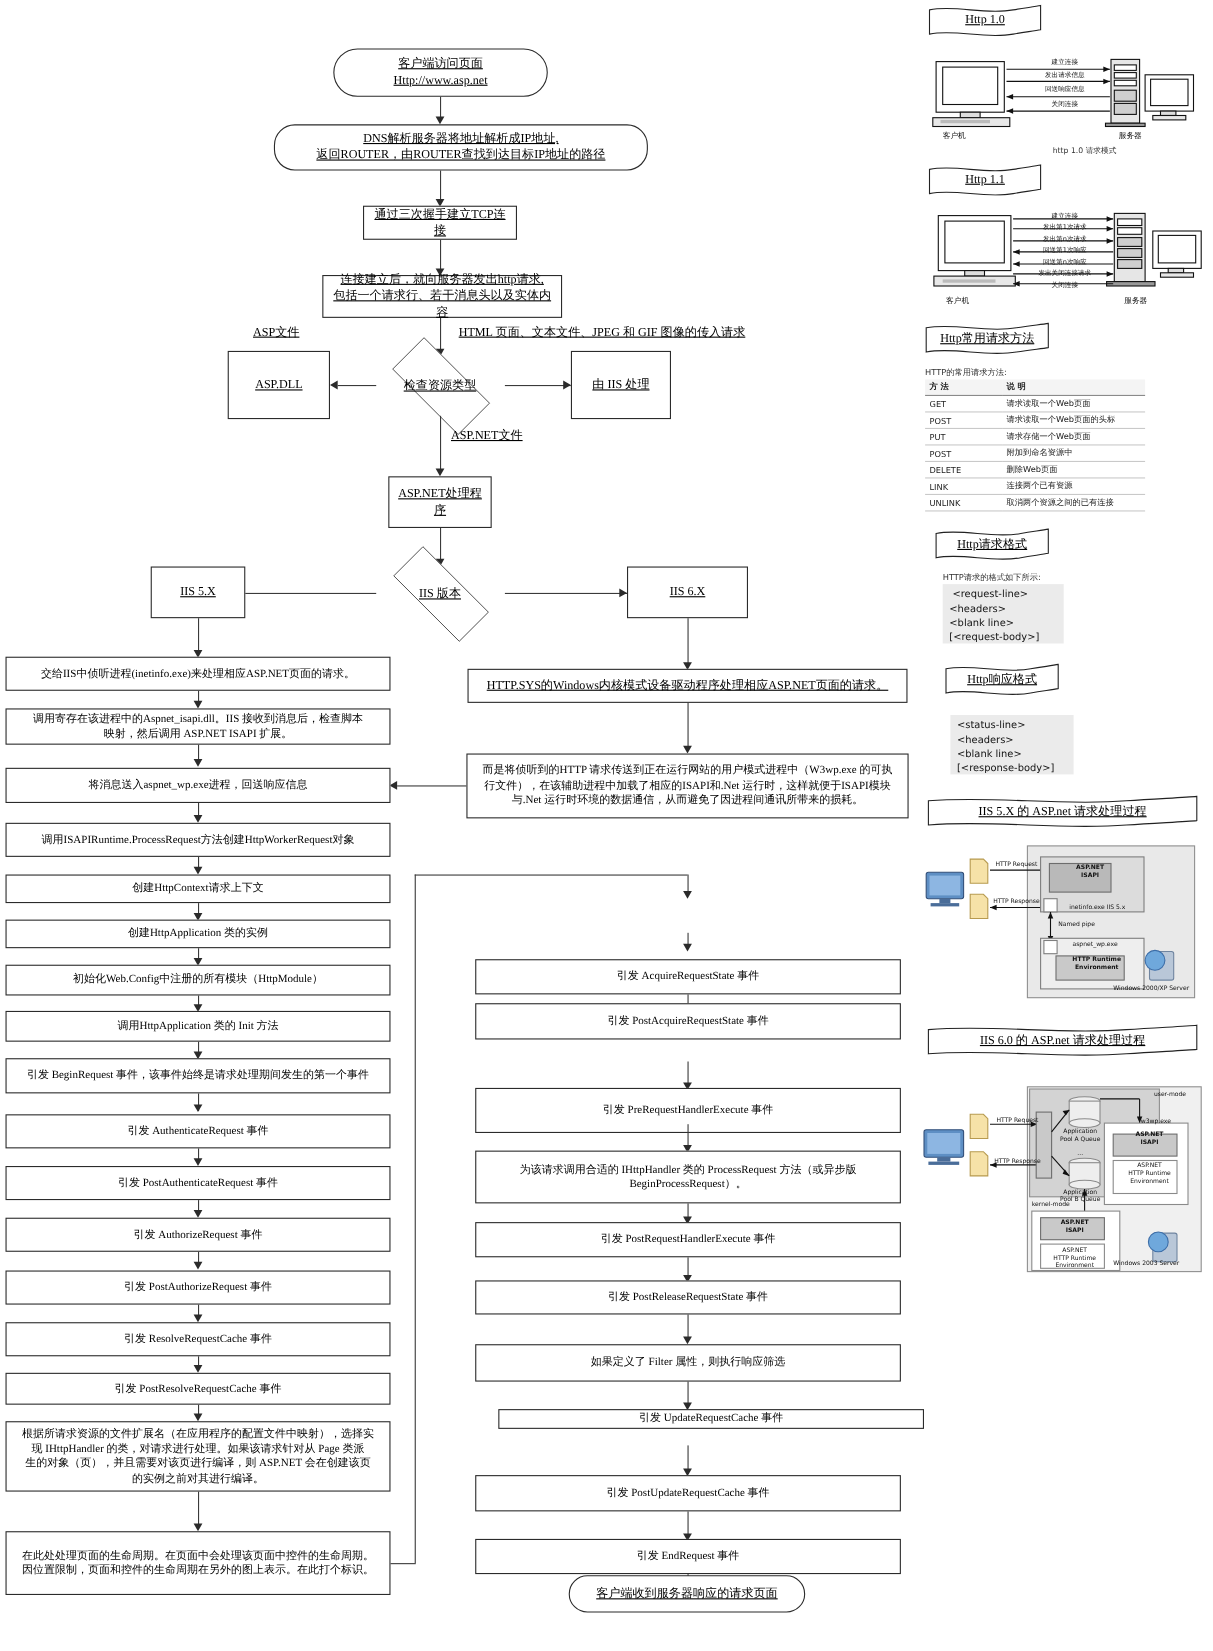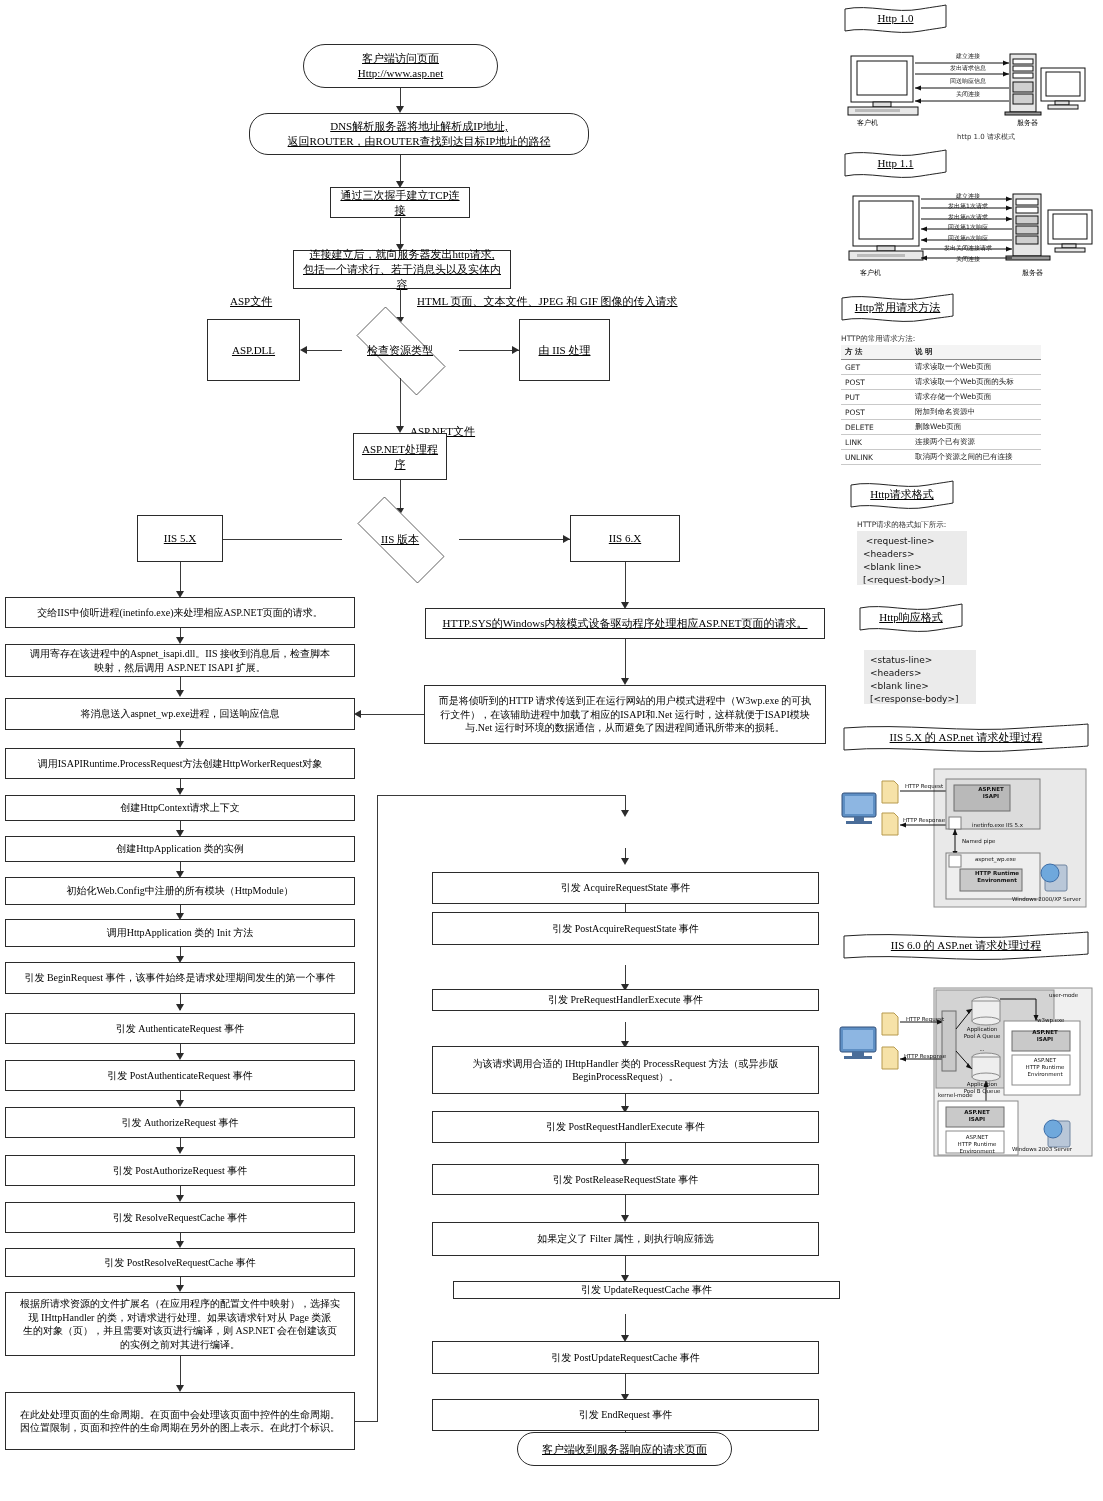--- a/index.html
+++ b/index.html
@@ -115,21 +115,21 @@
     </div>
 
   <div class="line hline" style="left:459px;top:350px;width:60px;"></div>
   <div class="arrow right" style="left:512px;top:346px;"></div>
   <div class="node f11" style="left:519px;top:319px;width:91px;height:62px;">
       <span>由 IIS 处理</span>
     </div>
 
   <div class="line vline" style="left:400px;top:378px;height:53px;"></div>
   <div class="arrow down" style="left:396px;top:426px;"></div>
-  <div class="elabel f11" style="left:410px;top:388px;margin-top:36px;"><span>ASP.NET文件</span></div>
+  <div class="elabel f11" style="left:410px;top:388px;"><span>ASP.NET文件</span></div>
 
   <div class="node f11" style="left:353px;top:433px;width:94px;height:47px;">
       <span>ASP.NET处理程序</span>
     </div>
 
   <div class="line vline" style="left:400px;top:480px;height:32px;"></div>
   <div class="arrow down" style="left:396px;top:508px;"></div>
 
   <div class="dia" style="left:341px;top:513px;width:118px;height:52px;">
     <div class="dbody"></div>
@@ -263,21 +263,21 @@
   <div class="node f10" style="left:432px;top:872px;width:387px;height:32px;">
       <span>引发 AcquireRequestState 事件</span>
     </div>
   <div class="line vline" style="left:625px;top:904px;height:24px;"></div>
   <div class="arrow down" style="left:621px;top:924px;"></div>
   <div class="node f10" style="left:432px;top:912px;width:387px;height:33px;">
       <span>引发 PostAcquireRequestState 事件</span>
     </div>
   <div class="line vline" style="left:625px;top:965px;height:23px;"></div>
   <div class="arrow down" style="left:621px;top:984px;"></div>
-  <div class="node f10" style="left:432px;top:989px;width:387px;height:22px;">
+  <div class="node f10" style="left:432px;top:989px;width:387px;height:41px;">
       <span>引发 PreRequestHandlerExecute 事件</span>
     </div>
   <div class="line vline" style="left:625px;top:1022px;height:23px;"></div>
   <div class="arrow down" style="left:621px;top:1041px;"></div>
   <div class="node f10" style="left:432px;top:1046px;width:387px;height:48px;">
       <span>为该请求调用合适的 IHttpHandler 类的 ProcessRequest 方法（或异步版<br>BeginProcessRequest）。</span>
     </div>
   <div class="line vline" style="left:625px;top:1094px;height:16px;"></div>
   <div class="arrow down" style="left:621px;top:1106px;"></div>
   <div class="node f10" style="left:432px;top:1111px;width:387px;height:32px;">

